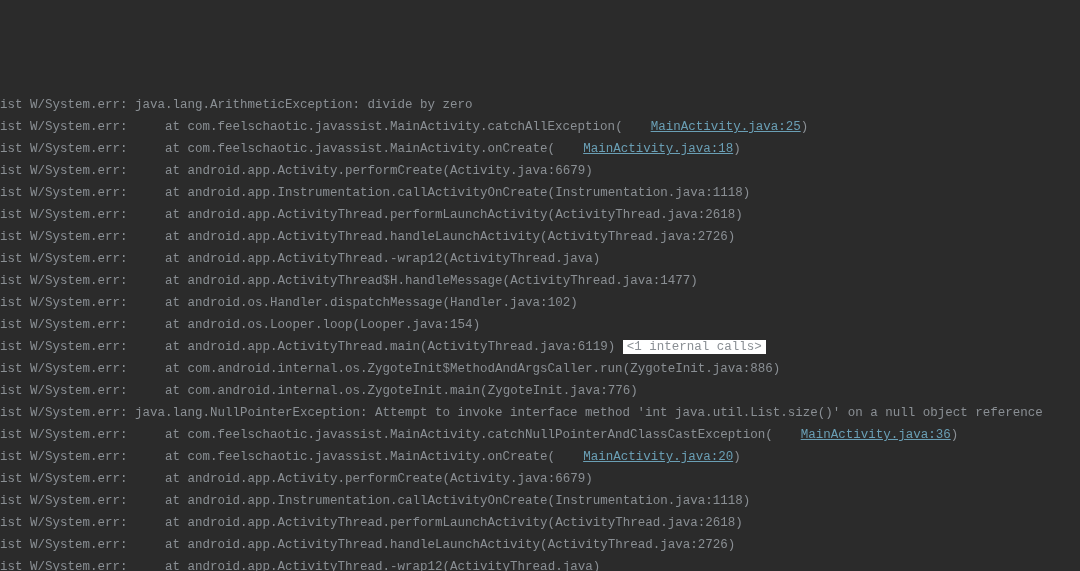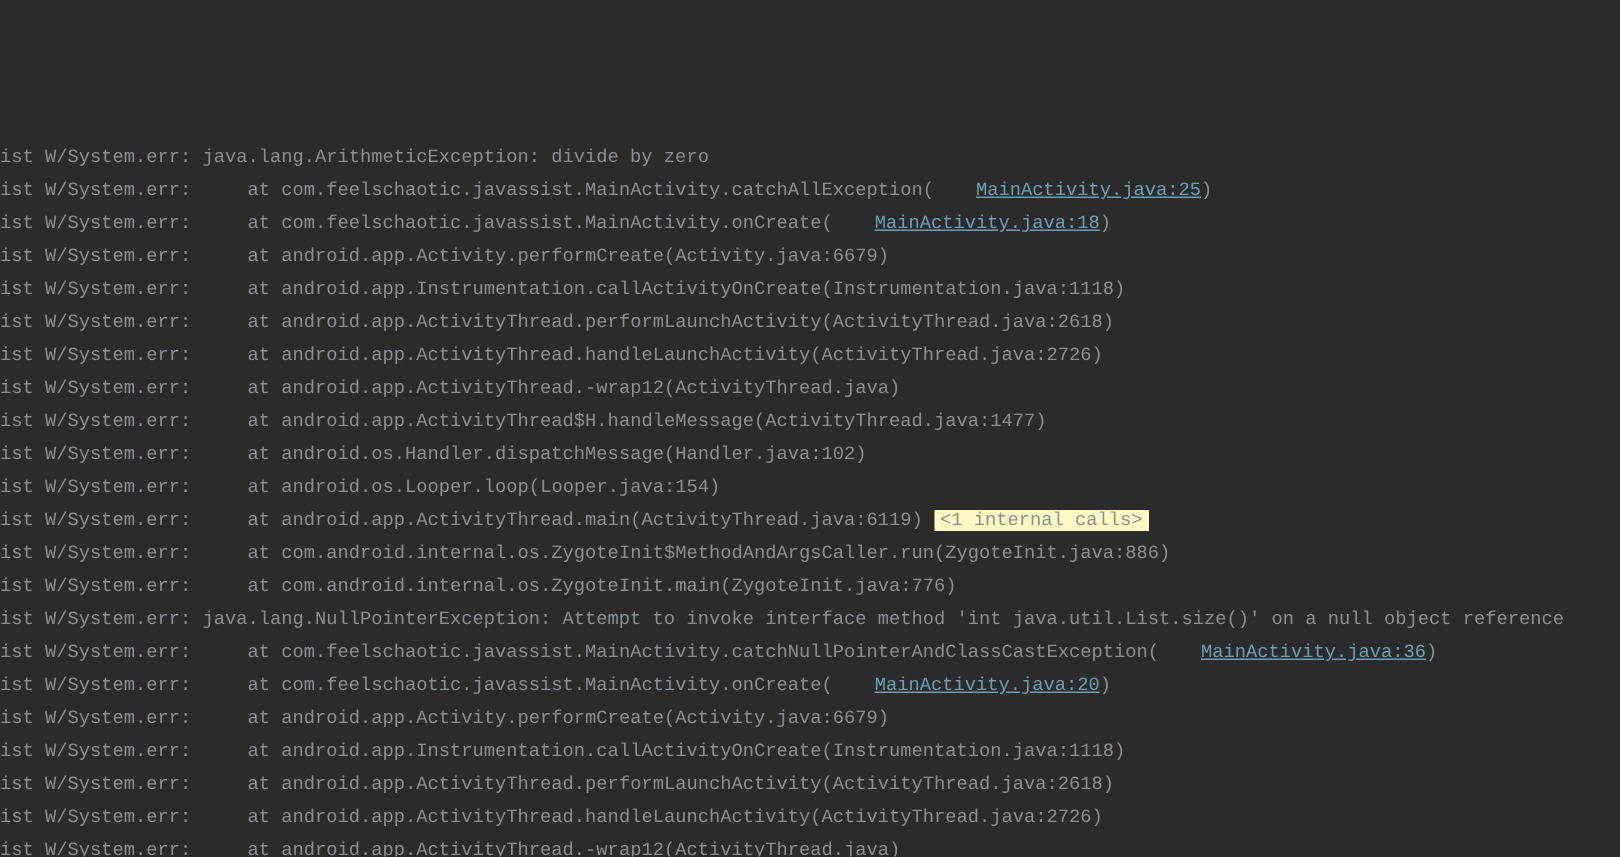--- a/index.html
+++ b/index.html
@@ -23,21 +23,21 @@
     display: block;
     white-space: pre;
   }
   .link {
     color: #6a9fb5;
     text-decoration: underline;
     cursor: pointer;
     padding-left: 28px;
   }
   .internal-calls {
-    background-color: #fef9c3;
+    background-color: #ffffff;
     padding: 0 4px;
     color: #8a8f94;
   }
 </style>
 </head>
 <body>
 
 
 
 <div id="log-container"><div class="log-line"><span>ist W/System.err: </span><span>java.lang.ArithmeticException: divide by zero</span></div><div class="log-line"><span>ist W/System.err: </span><span>    at </span><span>com.feelschaotic.javassist.MainActivity.catchAllException</span><span>(</span><span class="link">MainActivity.java:25</span><span>)</span></div><div class="log-line"><span>ist W/System.err: </span><span>    at </span><span>com.feelschaotic.javassist.MainActivity.onCreate</span><span>(</span><span class="link">MainActivity.java:18</span><span>)</span></div><div class="log-line"><span>ist W/System.err: </span><span>    at </span><span>android.app.Activity.performCreate</span><span>(</span><span>Activity.java:6679</span><span>)</span></div><div class="log-line"><span>ist W/System.err: </span><span>    at </span><span>android.app.Instrumentation.callActivityOnCreate</span><span>(</span><span>Instrumentation.java:1118</span><span>)</span></div><div class="log-line"><span>ist W/System.err: </span><span>    at </span><span>android.app.ActivityThread.performLaunchActivity</span><span>(</span><span>ActivityThread.java:2618</span><span>)</span></div><div class="log-line"><span>ist W/System.err: </span><span>    at </span><span>android.app.ActivityThread.handleLaunchActivity</span><span>(</span><span>ActivityThread.java:2726</span><span>)</span></div><div class="log-line"><span>ist W/System.err: </span><span>    at </span><span>android.app.ActivityThread.-wrap12</span><span>(</span><span>ActivityThread.java</span><span>)</span></div><div class="log-line"><span>ist W/System.err: </span><span>    at </span><span>android.app.ActivityThread$H.handleMessage</span><span>(</span><span>ActivityThread.java:1477</span><span>)</span></div><div class="log-line"><span>ist W/System.err: </span><span>    at </span><span>android.os.Handler.dispatchMessage</span><span>(</span><span>Handler.java:102</span><span>)</span></div><div class="log-line"><span>ist W/System.err: </span><span>    at </span><span>android.os.Looper.loop</span><span>(</span><span>Looper.java:154</span><span>)</span></div><div class="log-line"><span>ist W/System.err: </span><span>    at </span><span>android.app.ActivityThread.main</span><span>(</span><span>ActivityThread.java:6119</span><span>)</span><span> </span><span class="internal-calls">&lt;1 internal calls&gt;</span></div><div class="log-line"><span>ist W/System.err: </span><span>    at </span><span>com.android.internal.os.ZygoteInit$MethodAndArgsCaller.run</span><span>(</span><span>ZygoteInit.java:886</span><span>)</span></div><div class="log-line"><span>ist W/System.err: </span><span>    at </span><span>com.android.internal.os.ZygoteInit.main</span><span>(</span><span>ZygoteInit.java:776</span><span>)</span></div><div class="log-line"><span>ist W/System.err: </span><span>java.lang.NullPointerException: Attempt to invoke interface method 'int java.util.List.size()' on a null object reference</span></div><div class="log-line"><span>ist W/System.err: </span><span>    at </span><span>com.feelschaotic.javassist.MainActivity.catchNullPointerAndClassCastException</span><span>(</span><span class="link">MainActivity.java:36</span><span>)</span></div><div class="log-line"><span>ist W/System.err: </span><span>    at </span><span>com.feelschaotic.javassist.MainActivity.onCreate</span><span>(</span><span class="link">MainActivity.java:20</span><span>)</span></div><div class="log-line"><span>ist W/System.err: </span><span>    at </span><span>android.app.Activity.performCreate</span><span>(</span><span>Activity.java:6679</span><span>)</span></div><div class="log-line"><span>ist W/System.err: </span><span>    at </span><span>android.app.Instrumentation.callActivityOnCreate</span><span>(</span><span>Instrumentation.java:1118</span><span>)</span></div><div class="log-line"><span>ist W/System.err: </span><span>    at </span><span>android.app.ActivityThread.performLaunchActivity</span><span>(</span><span>ActivityThread.java:2618</span><span>)</span></div><div class="log-line"><span>ist W/System.err: </span><span>    at </span><span>android.app.ActivityThread.handleLaunchActivity</span><span>(</span><span>ActivityThread.java:2726</span><span>)</span></div><div class="log-line"><span>ist W/System.err: </span><span>    at </span><span>android.app.ActivityThread.-wrap12</span><span>(</span><span>ActivityThread.java</span><span>)</span></div></div>

